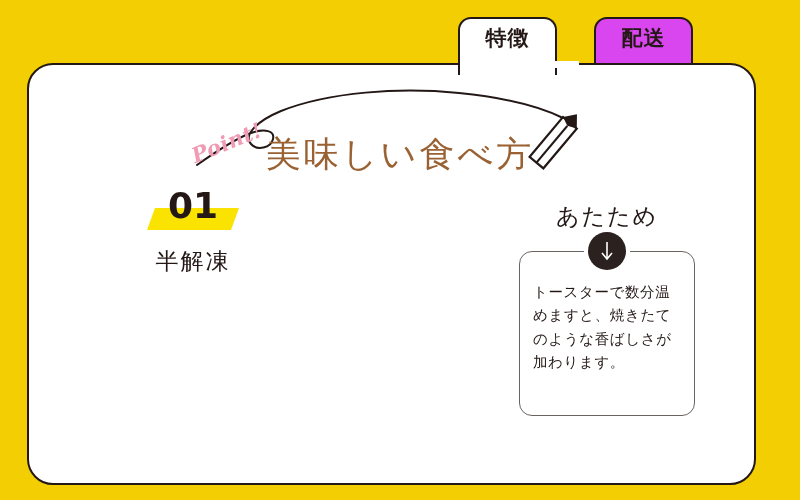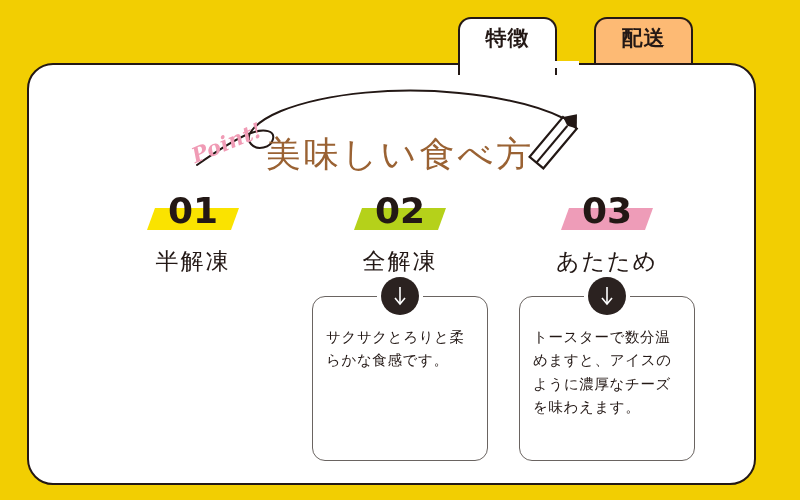--- a/index.html
+++ b/index.html
@@ -50,21 +50,21 @@
   }
   #tab-active {
     left: 458px;
     top: 17px;
     background: #FFFFFF;
     z-index: 8;
   }
   #tab-inactive {
     left: 594px;
     top: 17px;
-    background: #fdba74;
+    background: #d946ef;
     z-index: 6;
   }
 
   
   #card {
     position: absolute;
     left: 27px;
     top: 63px;
     width: 729px;
     height: 422px;
@@ -144,21 +144,20 @@
     display: flex;
     flex-direction: column;
     align-items: center;
   }
 
   
   .step-num-wrap {
     position: relative;
     height: 45px;
     display: flex;
-    align-items: center;
     justify-content: center;
     width: 100%;
   }
   .step-hl {
     position: absolute;
     left: 50%;
     top: 20px;
     width: 84px;
     height: 22px;
     margin-left: -42px;
@@ -274,53 +273,31 @@
   <div id="steps">
 
     <div class="step">
       <div class="step-num-wrap">
         <div class="step-hl" style="background:#FAE300"></div>
         <div class="step-num">01</div>
       </div>
       <div class="step-title">半解凍</div>
     </div>
 
+
     <div class="step">
-      <div class="step-num-wrap">
-        <div class="step-hl" style="background:#B5D11A"></div>
-        <div class="step-num">02</div>
-      </div>
-      <div class="step-title">全解凍</div>
-      <div class="step-box-wrap">
-        <div class="step-box"></div>
-        <div class="box-notch"></div>
-        <div class="arrow-circle">
-          <svg width="16" height="22" viewBox="0 0 16 22">
-            <line x1="8" y1="2" x2="8" y2="18" stroke="#FFFFFF" stroke-width="1.6"></line>
-            <path d="M 3 13 L 8 19 L 13 13" fill="none" stroke="#FFFFFF" stroke-width="1.6"></path>
-          </svg>
-        </div>
-        <div class="step-text">サクサクとろりと柔らかな食感です。</div>
-      </div>
-    </div>
-
-    <div class="step">
-      <div class="step-num-wrap">
-        <div class="step-hl" style="background:#EE9CB8"></div>
-        <div class="step-num">03</div>
-      </div>
       <div class="step-title">あたため</div>
       <div class="step-box-wrap">
         <div class="step-box"></div>
         <div class="box-notch"></div>
         <div class="arrow-circle">
           <svg width="16" height="22" viewBox="0 0 16 22">
             <line x1="8" y1="2" x2="8" y2="18" stroke="#FFFFFF" stroke-width="1.6"></line>
             <path d="M 3 13 L 8 19 L 13 13" fill="none" stroke="#FFFFFF" stroke-width="1.6"></path>
           </svg>
         </div>
-        <div class="step-text">トースターで数分温めますと、アイスのように濃厚なチーズを味わえます。</div>
+        <div class="step-text">トースターで数分温めますと、焼きたてのような香ばしさが加わります。</div>
       </div>
     </div>
 
   </div>
 
 </div>
 
 </body></html>

